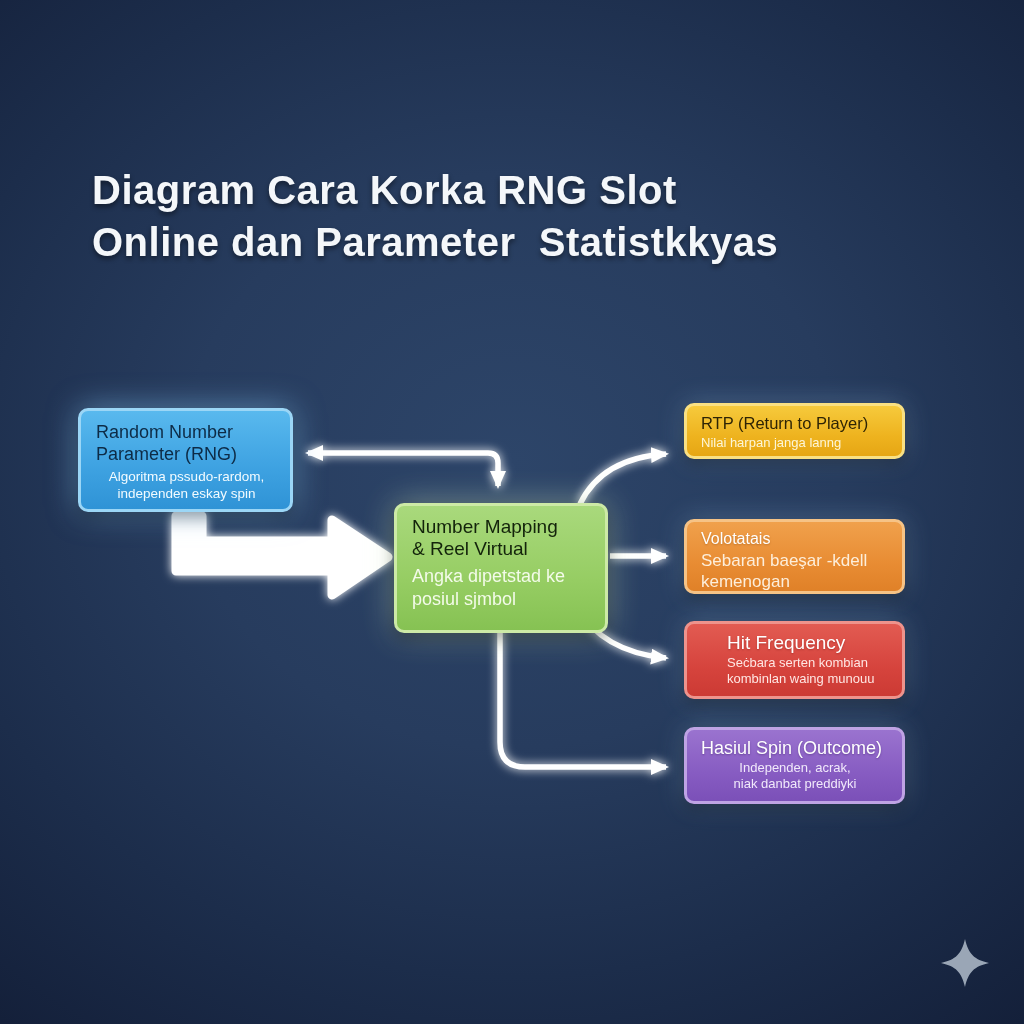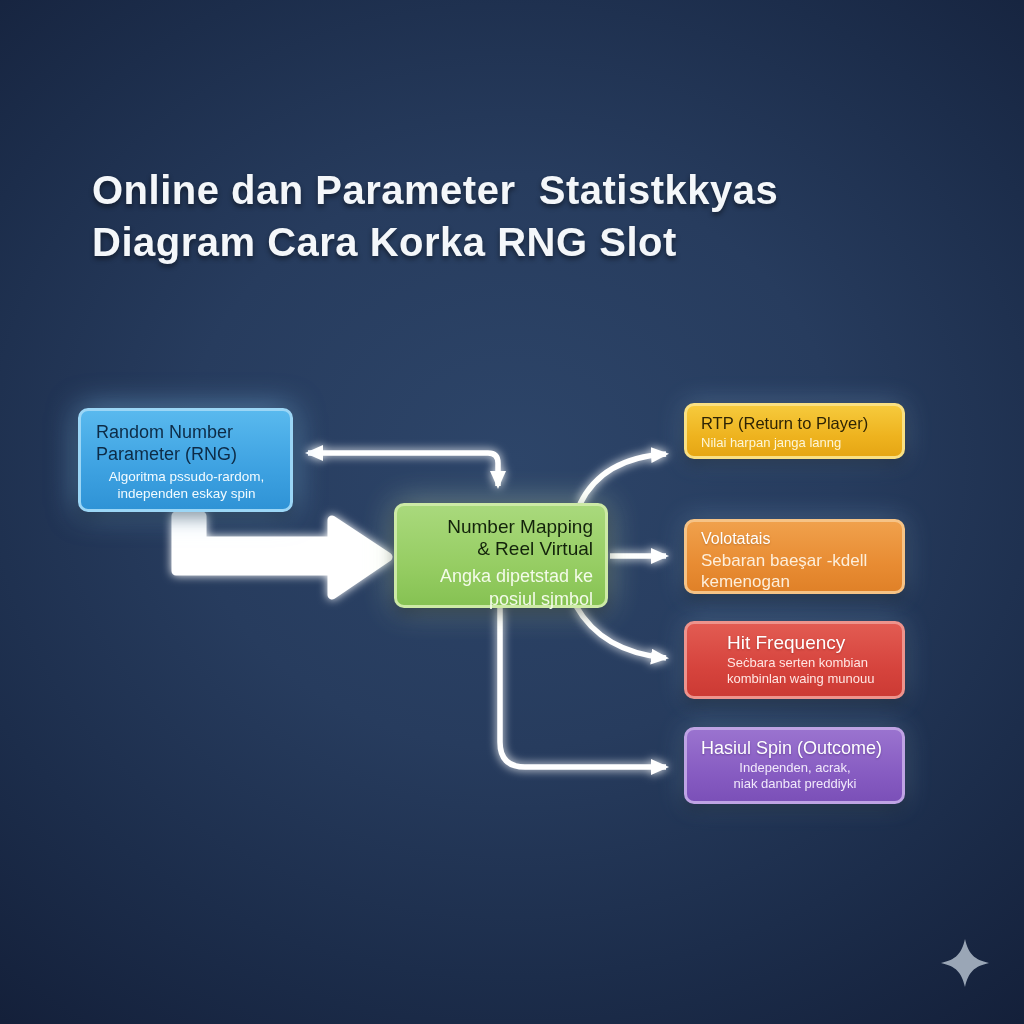--- a/index.html
+++ b/index.html
@@ -21,23 +21,23 @@
   .node .t{font-weight:normal;}
   .node .s{line-height:1.25;}
   .node .line{display:block;}
   
   .n-rng{left:78px;top:408px;width:215px;height:104px;padding:11px 13px 8px 15px;
     background:linear-gradient(180deg,#59b9ee 0%,#3fa3e2 55%,#2f93d6 100%);
     border:3px solid #9bd6f6; box-shadow:0 6px 16px rgba(0,0,0,.35), 0 0 30px rgba(140,205,255,.55);}
   .n-rng .t{color:#0d2b46;font-size:18px;line-height:1.2;}
   .n-rng .s{color:#f2fbff;font-size:13.5px;text-align:center;margin-top:4px;}
   
-  .n-map{left:394px;top:503px;width:214px;height:105px;padding:10px 12px 8px 15px;
+  .n-map{left:394px;top:503px;width:214px;height:130px;padding:10px 12px 8px 15px;
     background:linear-gradient(180deg,#a9d97c 0%,#96cd63 60%,#86c253 100%);
-    border:3px solid #cdeaa6; box-shadow:0 6px 16px rgba(0,0,0,.35), 0 0 32px rgba(220,245,200,.45);text-align:right;}
+    border:3px solid #cdeaa6; box-shadow:0 6px 16px rgba(0,0,0,.35), 0 0 32px rgba(220,245,200,.45);}
   .n-map .t{color:#13230b;font-size:19px;line-height:1.16;}
   .n-map .s{color:#f3fbe9;font-size:18px;margin-top:5px;}
   
   .rnode{left:684px;width:221px;padding:8px 13px 6px 14px;}
   .n-rtp{top:403px;height:56px;
     background:linear-gradient(180deg,#f6ca3c 0%,#eeb31f 60%,#e6a614 100%);
     border:3px solid #f9e083;}
   .n-rtp .t{color:#2e2405;font-size:16.5px;}
   .n-rtp .s{color:#fdf6d8;font-size:13px;margin-top:2px;}
   .n-vol{top:519px;height:75px;
@@ -56,22 +56,22 @@
   .n-out .t{color:#ffffff;font-size:18px;text-shadow:0 1px 2px rgba(50,20,90,.4);}
   .n-out .s{color:#f1e9fb;font-size:13px;text-align:center;margin-top:1px;}
   .wires{position:absolute;left:0;top:0;}
 </style>
 </head>
 <body>
 
 <div class="canvas">
 
   <div class="title">
+    <span>Diagram Cara Korka RNG Slot</span>
     <span>Online dan Parameter  Statistkkyas</span>
-    <span>Diagram Cara Korka RNG Slot</span>
   </div>
 
   <svg class="wires" width="1024" height="1024" viewBox="0 0 1024 1024">
     <defs>
       <marker id="ah" markerUnits="userSpaceOnUse" markerWidth="22" markerHeight="18" refX="15" refY="8" orient="auto-start-reverse">
         <path d="M0,0 L18,8 L0,16 Z" fill="#ffffff"></path>
       </marker>
       <filter id="glow" x="-60%" y="-60%" width="220%" height="220%">
         <feGaussianBlur stdDeviation="5" result="b"></feGaussianBlur>
         <feMerge>

